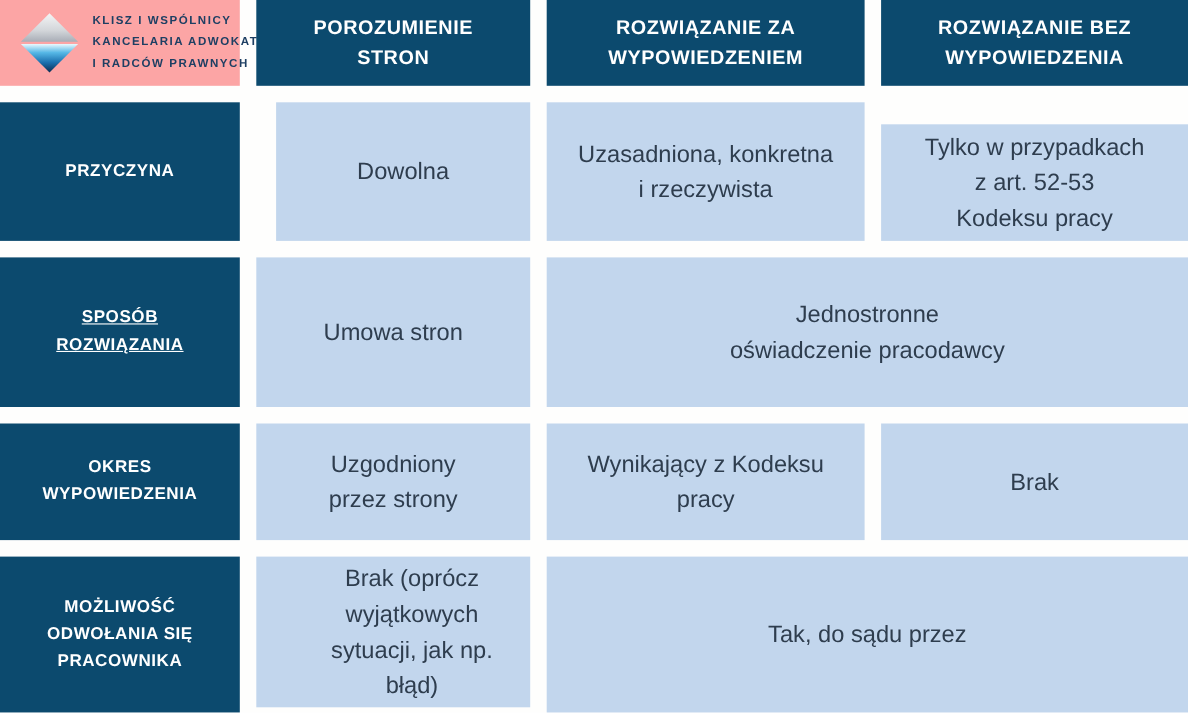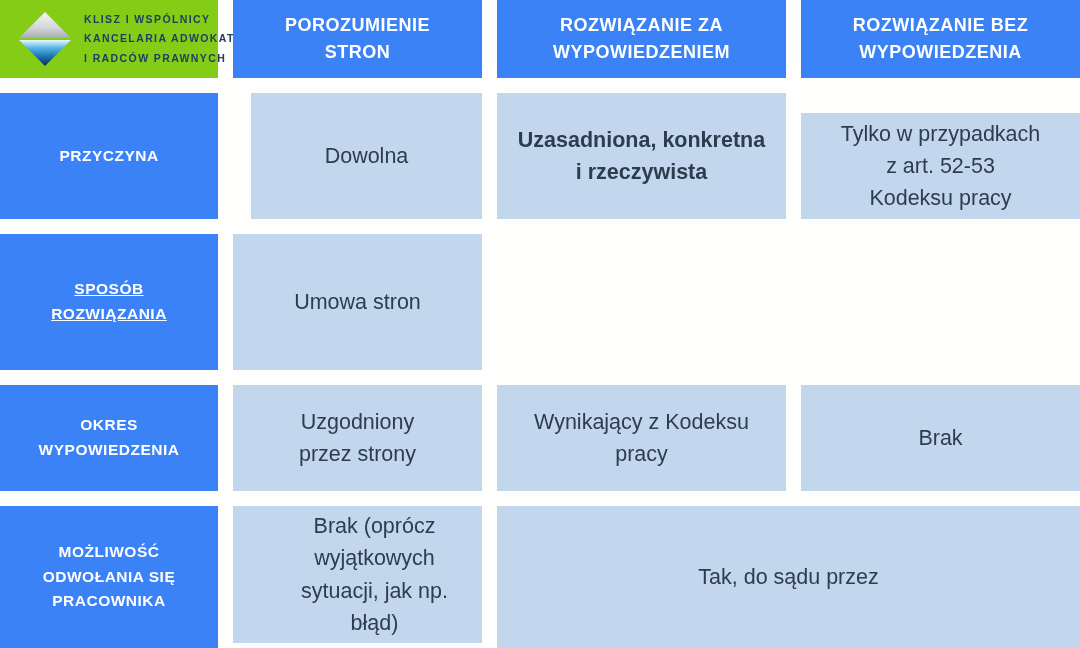--- a/index.html
+++ b/index.html
@@ -11,38 +11,38 @@
     background: #fefefd;
     display: grid;
     grid-template-columns: 218px 249px 289px 279px;
     grid-template-rows: 78px 126px 136px 106px 1fr;
     gap: 15px;
     font-family: "Liberation Sans", sans-serif;
     box-sizing: border-box;
   }
   .logo-cell {
     grid-column: 1; grid-row: 1;
-    background: #84cc16;
+    background: #fca5a5;
     display: flex;
     align-items: center;
     padding-left: 14px;
     box-sizing: border-box;
   }
   .logo-mark { width: 62px; height: 60px; flex: 0 0 auto; }
   .logo-text {
     margin-left: 8px;
     color: #1e3f63;
     font-size: 10.5px;
     font-weight: bold;
     letter-spacing: 1.4px;
     line-height: 1.85;
     white-space: nowrap;
   }
   .dark {
-    background: #3b82f6;
+    background: #0c4a6e;
     color: #ffffff;
     font-weight: bold;
     display: flex;
     align-items: center;
     justify-content: center;
     text-align: center;
     white-space: pre-line;
   }
   .chead { font-size: 18px; letter-spacing: 0.5px; line-height: 1.5; }
   .rhead { font-size: 15.5px; letter-spacing: 0.5px; line-height: 1.6; }
@@ -93,29 +93,31 @@
 
   <div class="dark chead" style="grid-column:2; grid-row:1;">POROZUMIENIE
 STRON</div>
   <div class="dark chead" style="grid-column:3; grid-row:1;">ROZWIĄZANIE ZA
 WYPOWIEDZENIEM</div>
   <div class="dark chead" style="grid-column:4; grid-row:1;">ROZWIĄZANIE BEZ
 WYPOWIEDZENIA</div>
 
   <div class="dark rhead" style="grid-column:1; grid-row:2;text-align:right;">PRZYCZYNA</div>
   <div class="cell" style="grid-column:2; grid-row:2;margin-left:18px;">Dowolna</div>
-  <div class="cell" style="grid-column:3; grid-row:2;font-weight:bold;">Uzasadniona, konkretna
+  <div class="cell" style="grid-column:3; grid-row:2;">Uzasadniona, konkretna
 i rzeczywista</div>
   <div class="cell" style="grid-column:4; grid-row:2;margin-top:20px;">Tylko w  przypadkach
 z art. 52-53
 Kodeksu pracy</div>
 
   <div class="dark rhead" style="grid-column:1; grid-row:3;text-decoration:underline;">SPOSÓB
 ROZWIĄZANIA</div>
   <div class="cell" style="grid-column:2; grid-row:3;">Umowa stron</div>
+  <div class="cell" style="grid-column:3 / span 2; grid-row:3;">Jednostronne
+oświadczenie pracodawcy</div>
 
   <div class="dark rhead" style="grid-column:1; grid-row:4;">OKRES
 WYPOWIEDZENIA</div>
   <div class="cell" style="grid-column:2; grid-row:4;">Uzgodniony
 przez strony</div>
   <div class="cell" style="grid-column:3; grid-row:4;">Wynikający z Kodeksu
 pracy</div>
   <div class="cell" style="grid-column:4; grid-row:4;">Brak</div>
 
   <div class="dark rhead" style="grid-column:1; grid-row:5;">MOŻLIWOŚĆ

